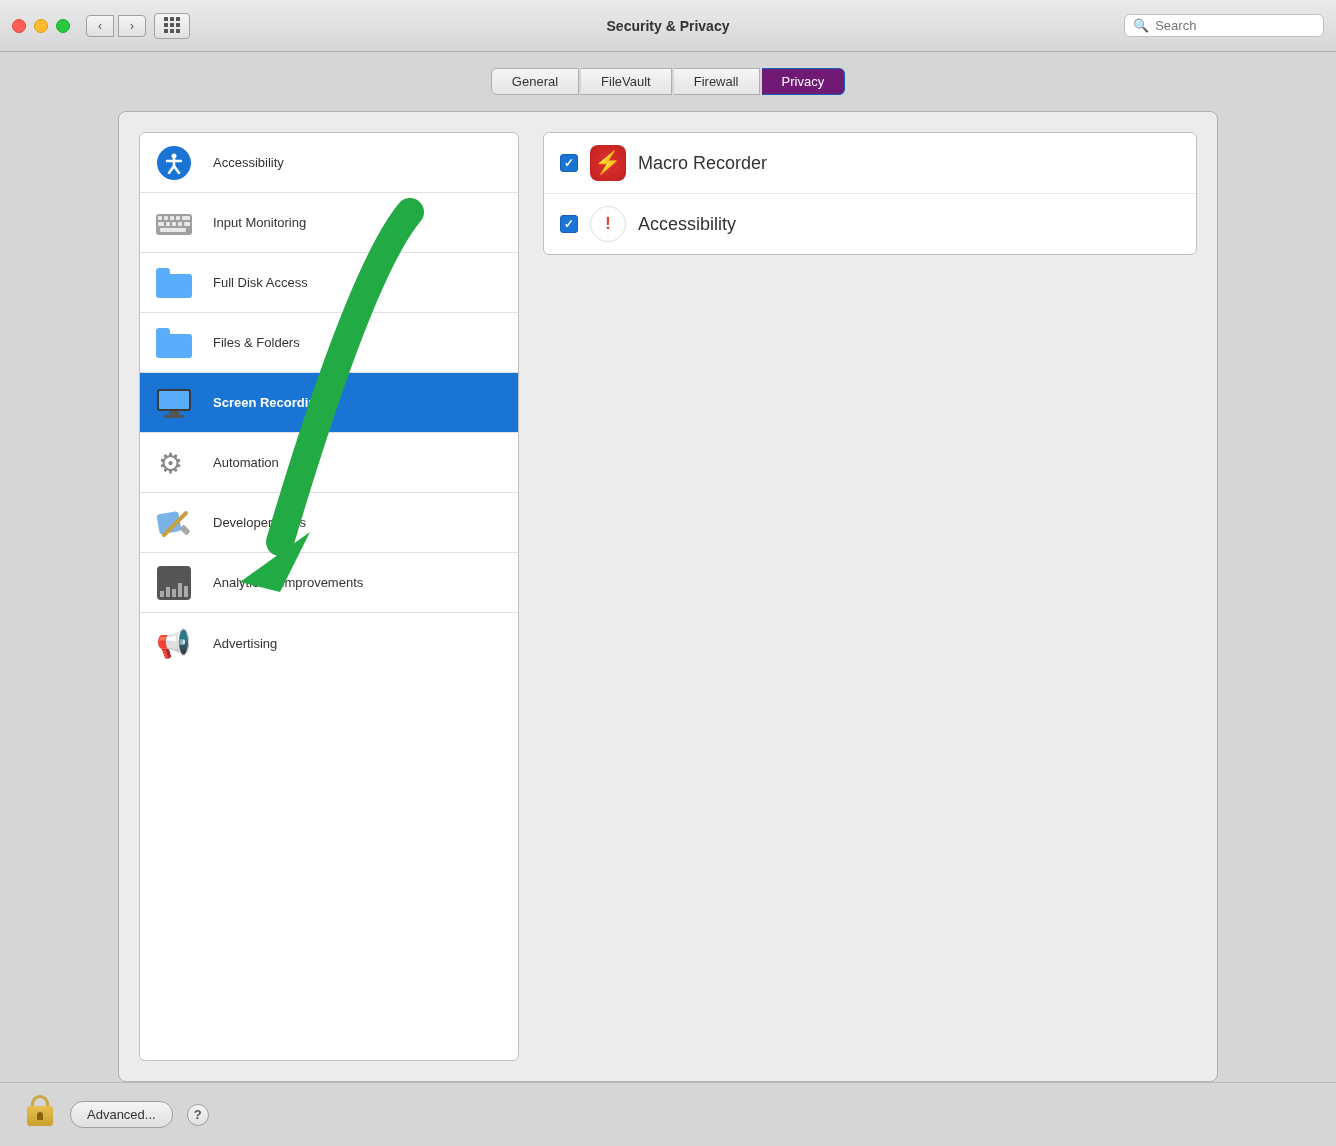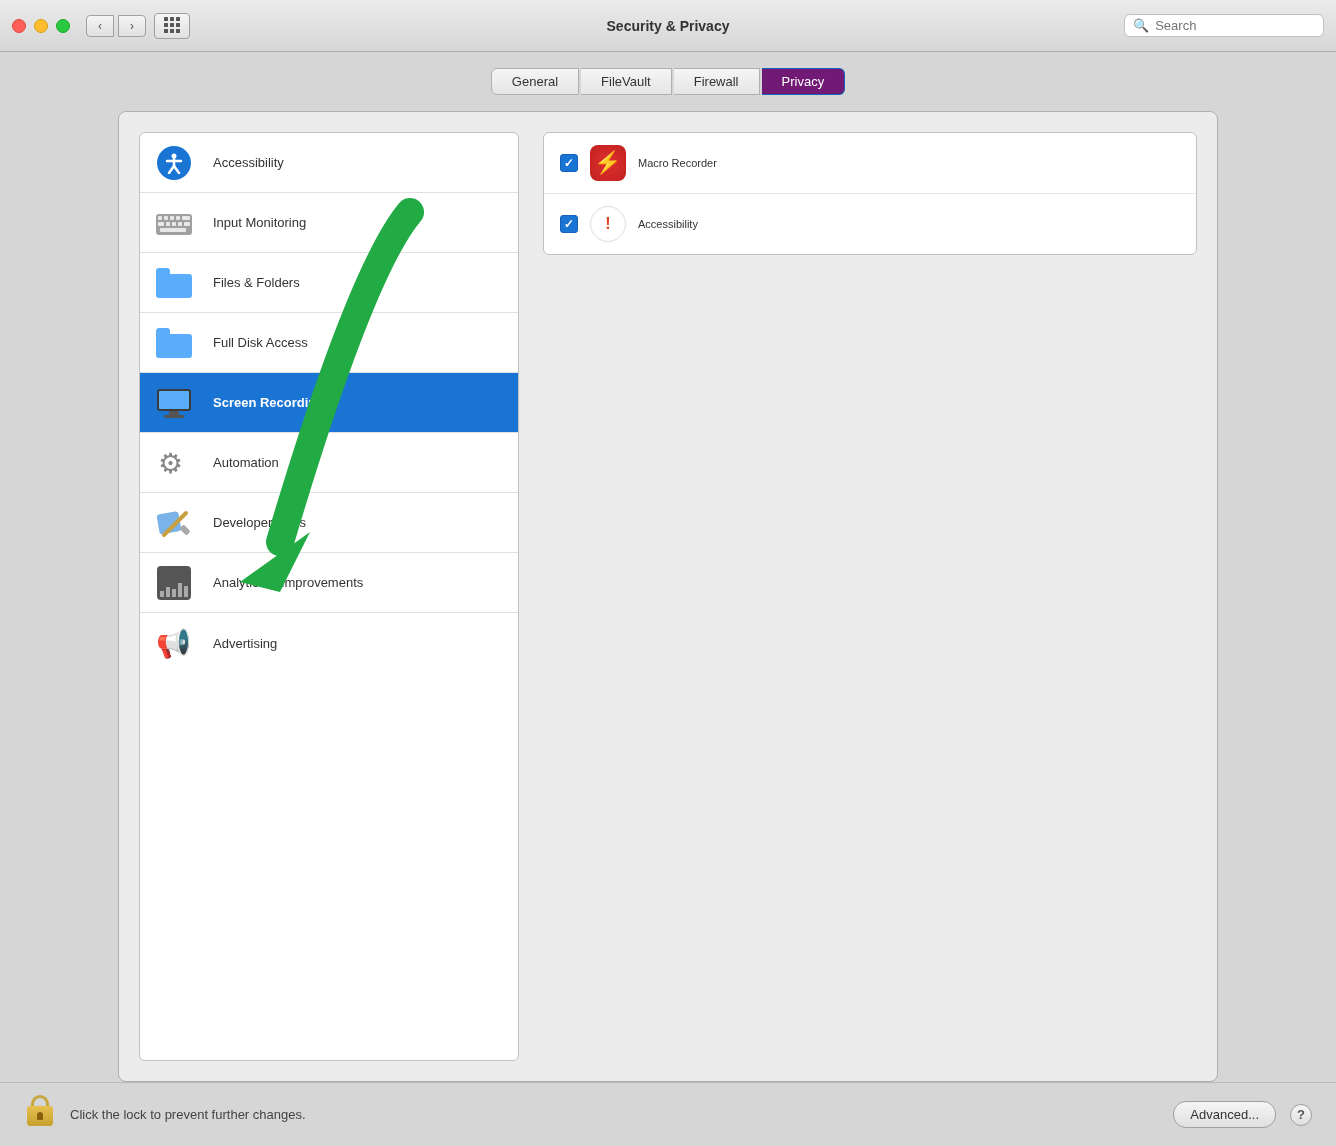--- a/index.html
+++ b/index.html
@@ -362,21 +362,21 @@
       border: 1px solid #ddd;
       border-radius: 50%;
       display: flex;
       align-items: center;
       justify-content: center;
       font-size: 18px;
       position: relative;
     }
 
     .app-name {
-      font-size: 11px;
+      font-size: 18px;
       color: #333;
     }
 
     
     .bottom-bar {
       height: 64px;
       background: #d6d6d6;
       display: flex;
       align-items: center;
       padding: 0 24px;
@@ -549,31 +549,31 @@
           <span class="sidebar-label">Input Monitoring</span>
         </div>
 
         <div class="sidebar-item">
           <div class="icon-wrapper">
             <div class="folder-icon">
               <div class="folder-tab"></div>
               <div class="folder-body"></div>
             </div>
           </div>
-          <span class="sidebar-label">Files &amp; Folders</span>
+          <span class="sidebar-label">Full Disk Access</span>
         </div>
 
         <div class="sidebar-item">
           <div class="icon-wrapper">
             <div class="folder-icon">
               <div class="folder-tab"></div>
               <div class="folder-body"></div>
             </div>
           </div>
-          <span class="sidebar-label">Full Disk Access</span>
+          <span class="sidebar-label">Files &amp; Folders</span>
         </div>
 
         <div class="sidebar-item active">
           <div class="icon-wrapper">
             <svg class="monitor-svg" viewBox="0 0 36 32">
               <rect x="1" y="2" width="34" height="22" rx="3" fill="#3a3a3a"></rect>
               <rect x="3" y="4" width="30" height="18" rx="1" fill="#5aadfa"></rect>
               <rect x="13" y="24" width="10" height="5" rx="0" fill="#555"></rect>
               <rect x="8" y="28" width="20" height="3" rx="1" fill="#555"></rect>
             </svg>
@@ -668,16 +668,15 @@
   </svg>
 </div>
 
 <div class="bottom-bar">
   <div class="lock-icon">
     <div class="lock-shackle"></div>
     <div class="lock-body">
       <div class="lock-keyhole"></div>
     </div>
   </div>
-  <span class="lock-text">Click the lock to prevent further changes.</span>
   <button class="advanced-btn">Advanced...</button>
   <div class="help-btn">?</div>
 </div>
 
 </body></html>

